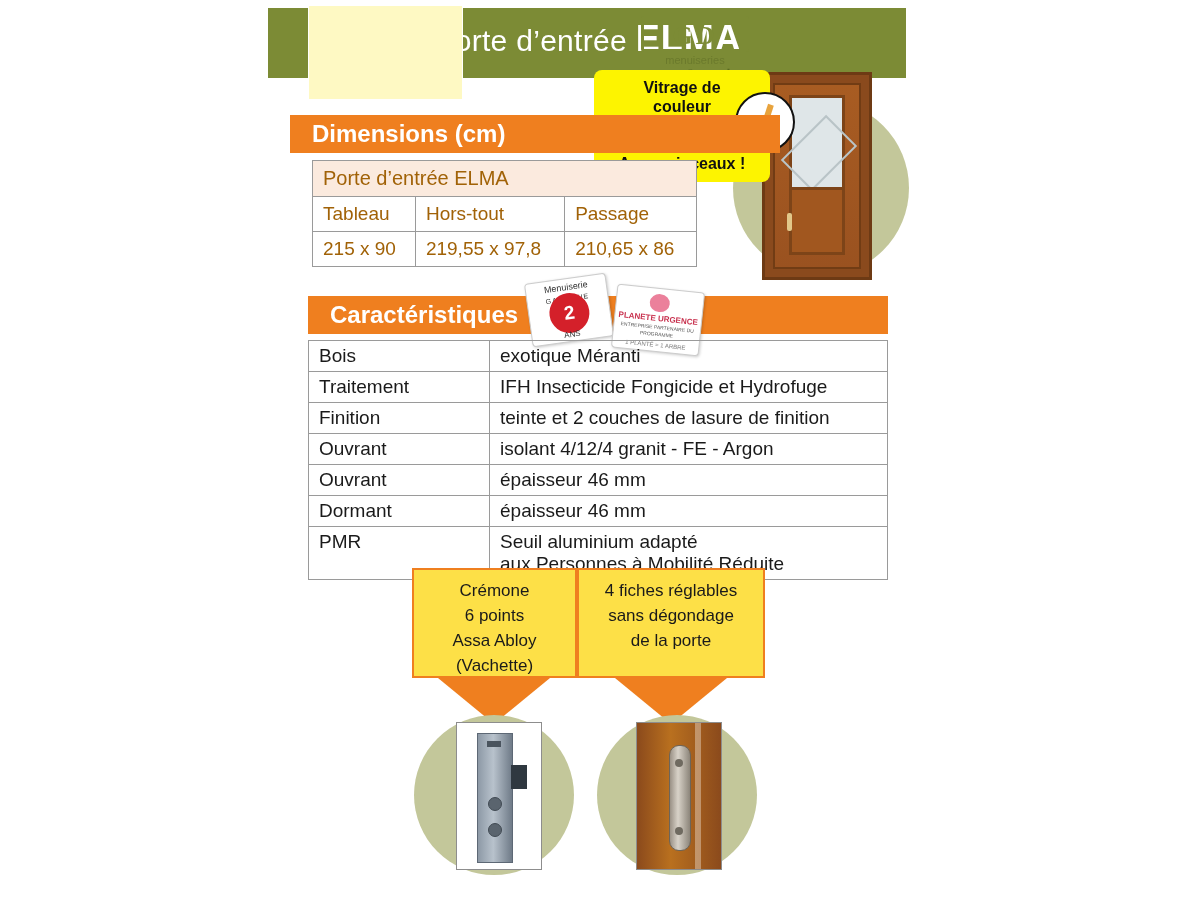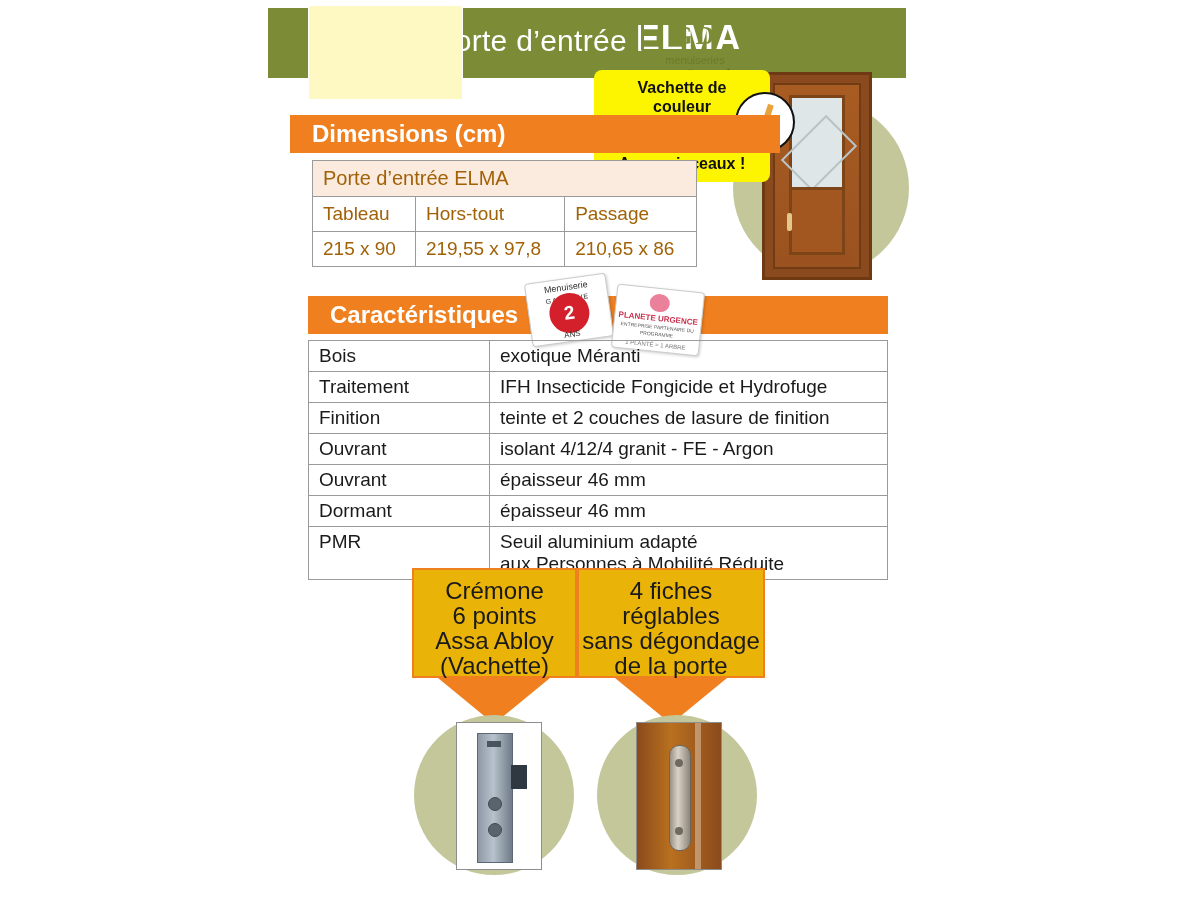--- a/index.html
+++ b/index.html
@@ -367,25 +367,25 @@
     vertical-align: top;
   }
   .carac-table td.lab { width: 160px; }
   .carac-table td .line2 { display: block; }
 
   
   .callout {
     position: absolute;
     top: 568px;
     height: 110px;
-    background: #eab308;
+    background: #fde047;
     border: 2px solid #ef7f1f;
     box-sizing: border-box;
     text-align: center;
-    font-size: 24px;
+    font-size: 17px;
     line-height: 25px;
     color: #1a1a1a;
     padding-top: 8px;
   }
   .callout-left { left: 412px; width: 165px; }
   .callout-right { left: 577px; width: 188px; }
   .arrow {
     position: absolute;
     top: 678px;
     width: 0;
@@ -499,21 +499,21 @@
       <div class="door-glass">
         <div class="diamond"></div>
       </div>
       <div class="door-lower"></div>
       <div class="door-handle"></div>
     </div>
   </div>
 
   <div class="burst"></div>
   <div class="burst-text">
-    <div>Vachette de</div>
+    <div>Vitrage de</div>
     <div>couleur</div>
     <div>
       <span class="thin">Avec le </span><span>bois</span>
     </div>
     <div>
       <span class="thin">c'est </span><span>facile</span>
     </div>
     <div>A vos pinceaux !</div>
   </div>
   <div class="hand-icon">

